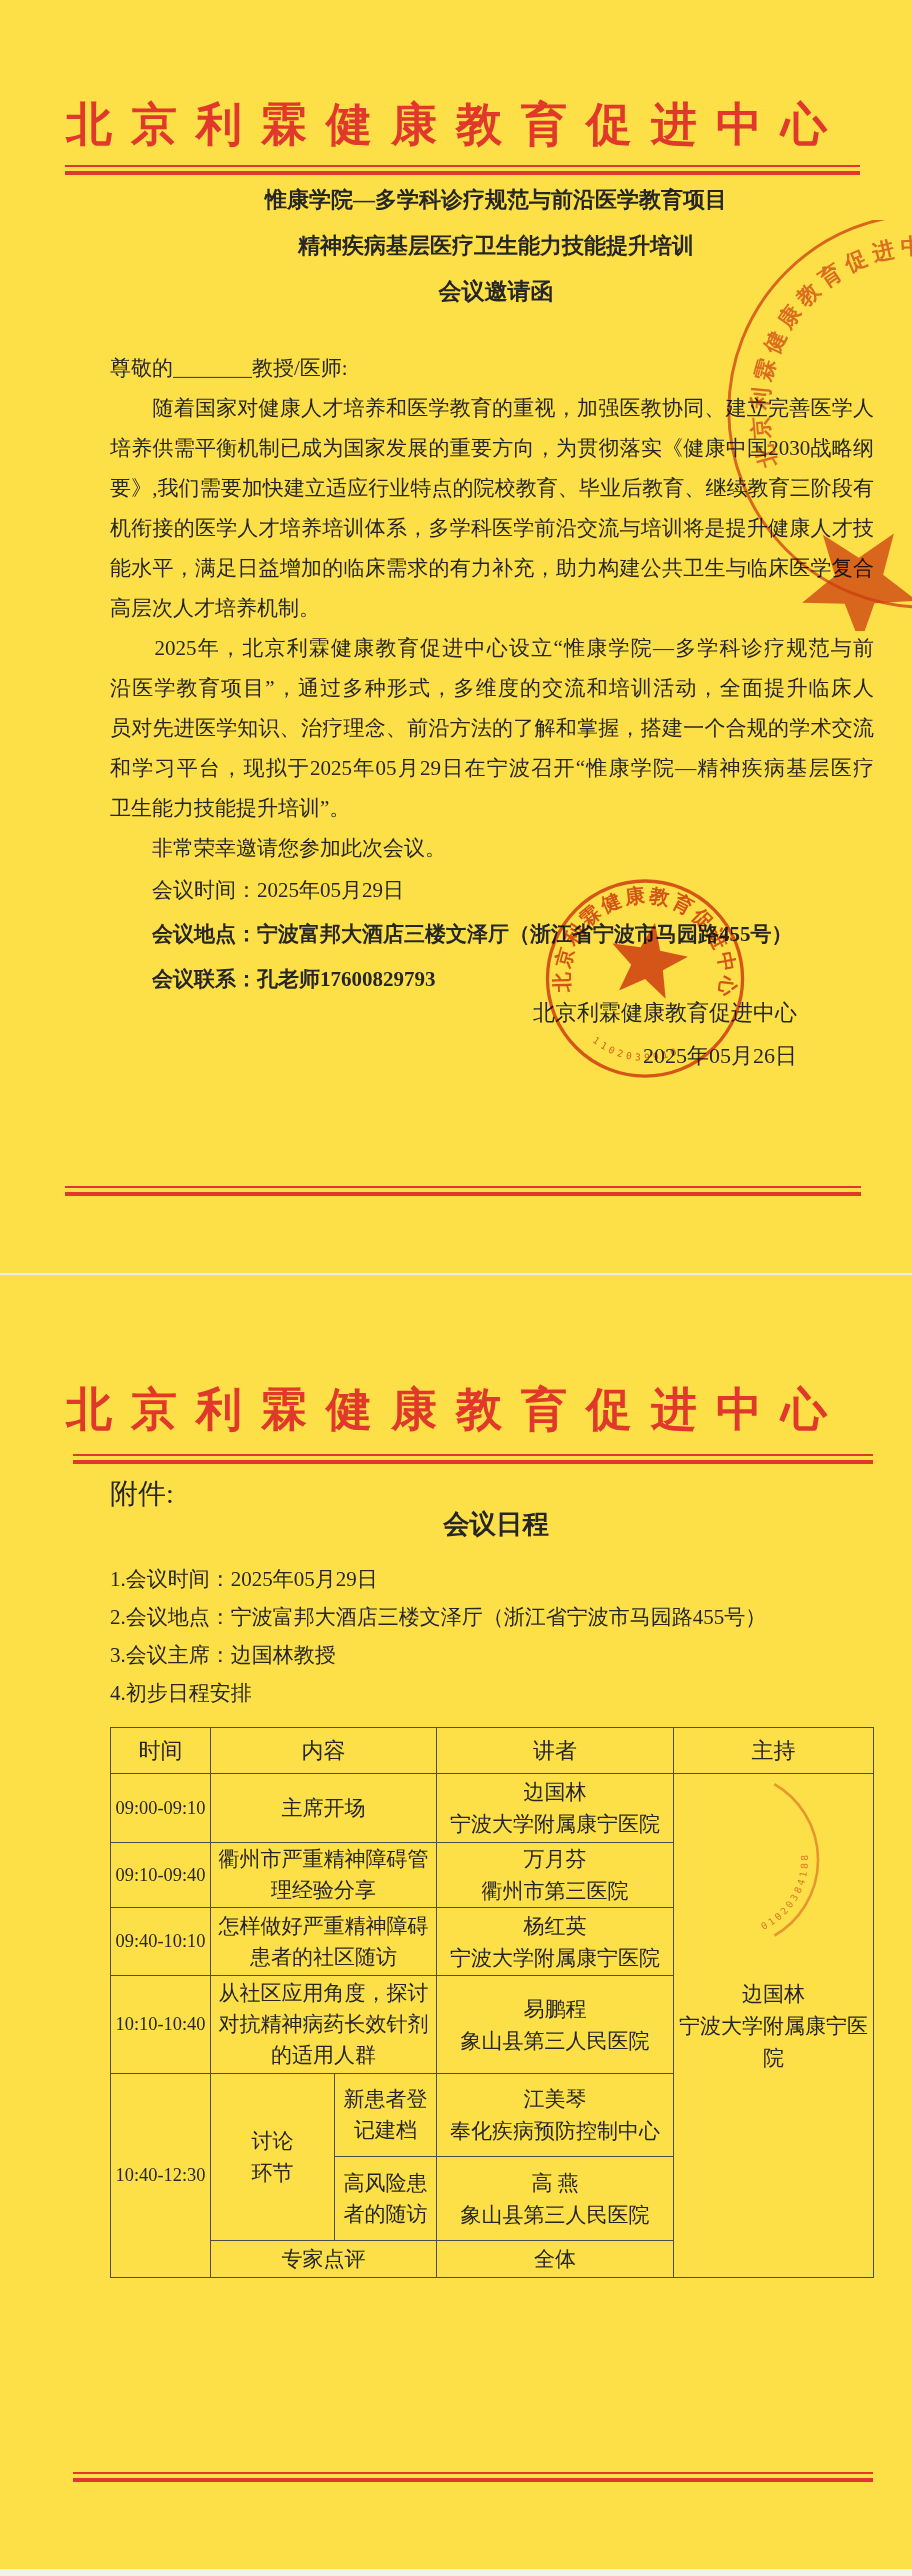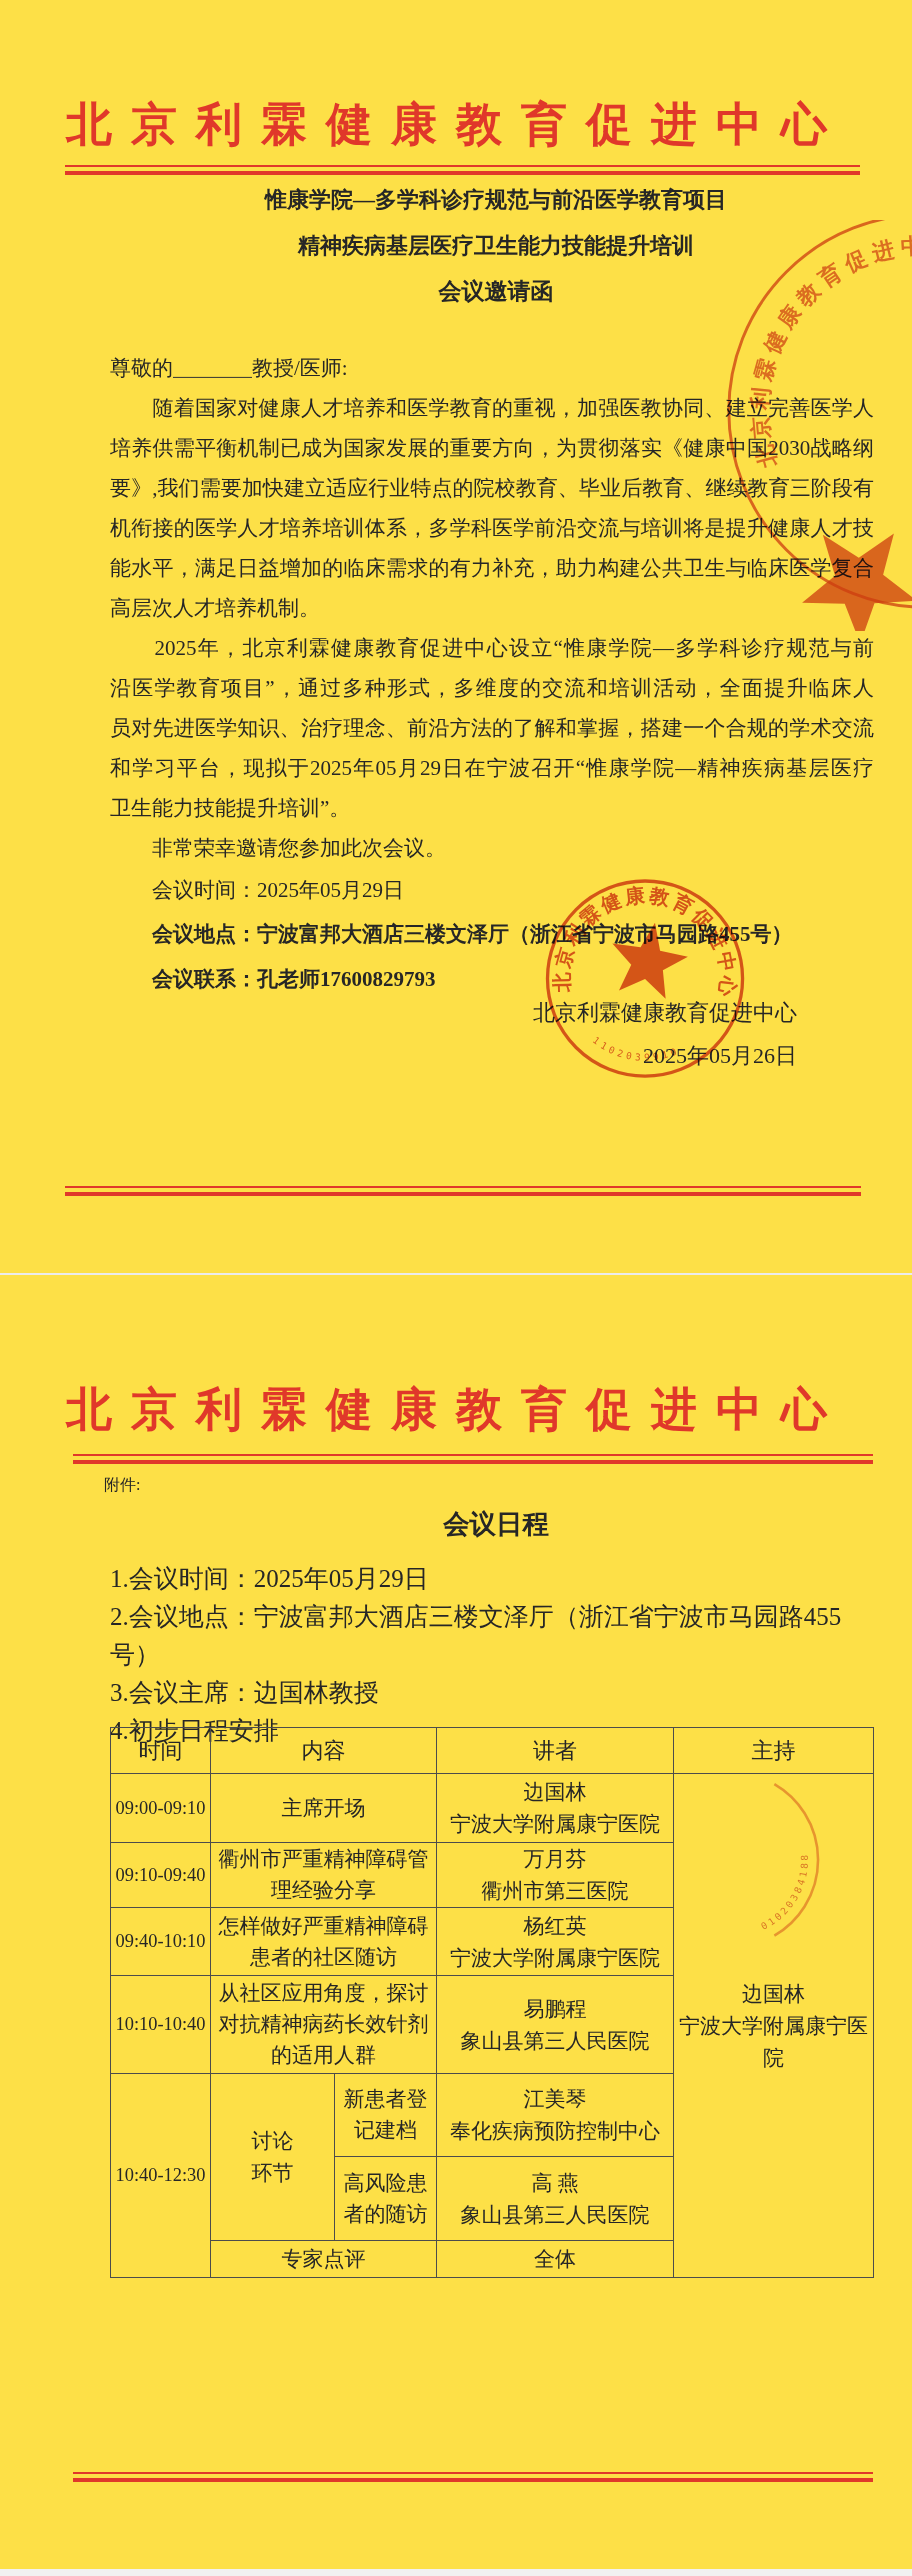--- a/index.html
+++ b/index.html
@@ -9,22 +9,22 @@
              font-weight:bold;font-size:46px;letter-spacing:19px;white-space:nowrap;}
   .rule{position:absolute;background:#e0382a;}
   .center-line{position:absolute;left:0;width:912px;text-align:center;font-weight:bold;padding-left:40px;}
   .body-flow{position:absolute;left:110px;top:348px;width:764px;font-size:21px;}
   .bl{height:40px;line-height:40px;white-space:nowrap;}
   .j{text-align:justify;text-align-last:justify;white-space:normal;height:40px;overflow:hidden;}
   .sp1{margin-top:2px;} .sp2{margin-top:4.4px;font-weight:bold;}
   .blank-underline{display:inline-block;width:79px;height:1.1em;border-bottom:1.5px solid #333;
                    transform:translateY(2.9px);}
   .signature{position:absolute;right:115px;top:991px;text-align:right;font-size:22px;line-height:43px;}
-  .attach{position:absolute;left:104px;top:1475px;font-size:16px;}
-  .items{position:absolute;left:110px;top:1560px;width:764px;font-size:25px;line-height:38px;}
+  .attach{position:absolute;left:110px;top:1475px;font-size:28px;}
+  .items{position:absolute;left:110px;top:1560px;width:764px;font-size:21px;line-height:38px;}
   table.agenda{position:absolute;left:110px;top:1727px;width:764px;border-collapse:collapse;
                table-layout:fixed;font-size:21px;}
   table.agenda td{border:1.5px solid #4c4c4c;text-align:center;vertical-align:middle;
                   padding:0 2.9px;line-height:31px;overflow:hidden;}
   table.agenda .hd td{font-weight:normal;font-size:22px;}
   td.time{font-size:18.4px;letter-spacing:0;}
   .cellblock{display:block;line-height:32px;}
   svg.stamp{position:absolute;pointer-events:none;mix-blend-mode:multiply;}
   .page-split{position:absolute;left:0;width:912px;height:1.5px;background:#ececec;}
   .bottom-band{position:absolute;left:0;width:912px;background:#f1f1f1;}

